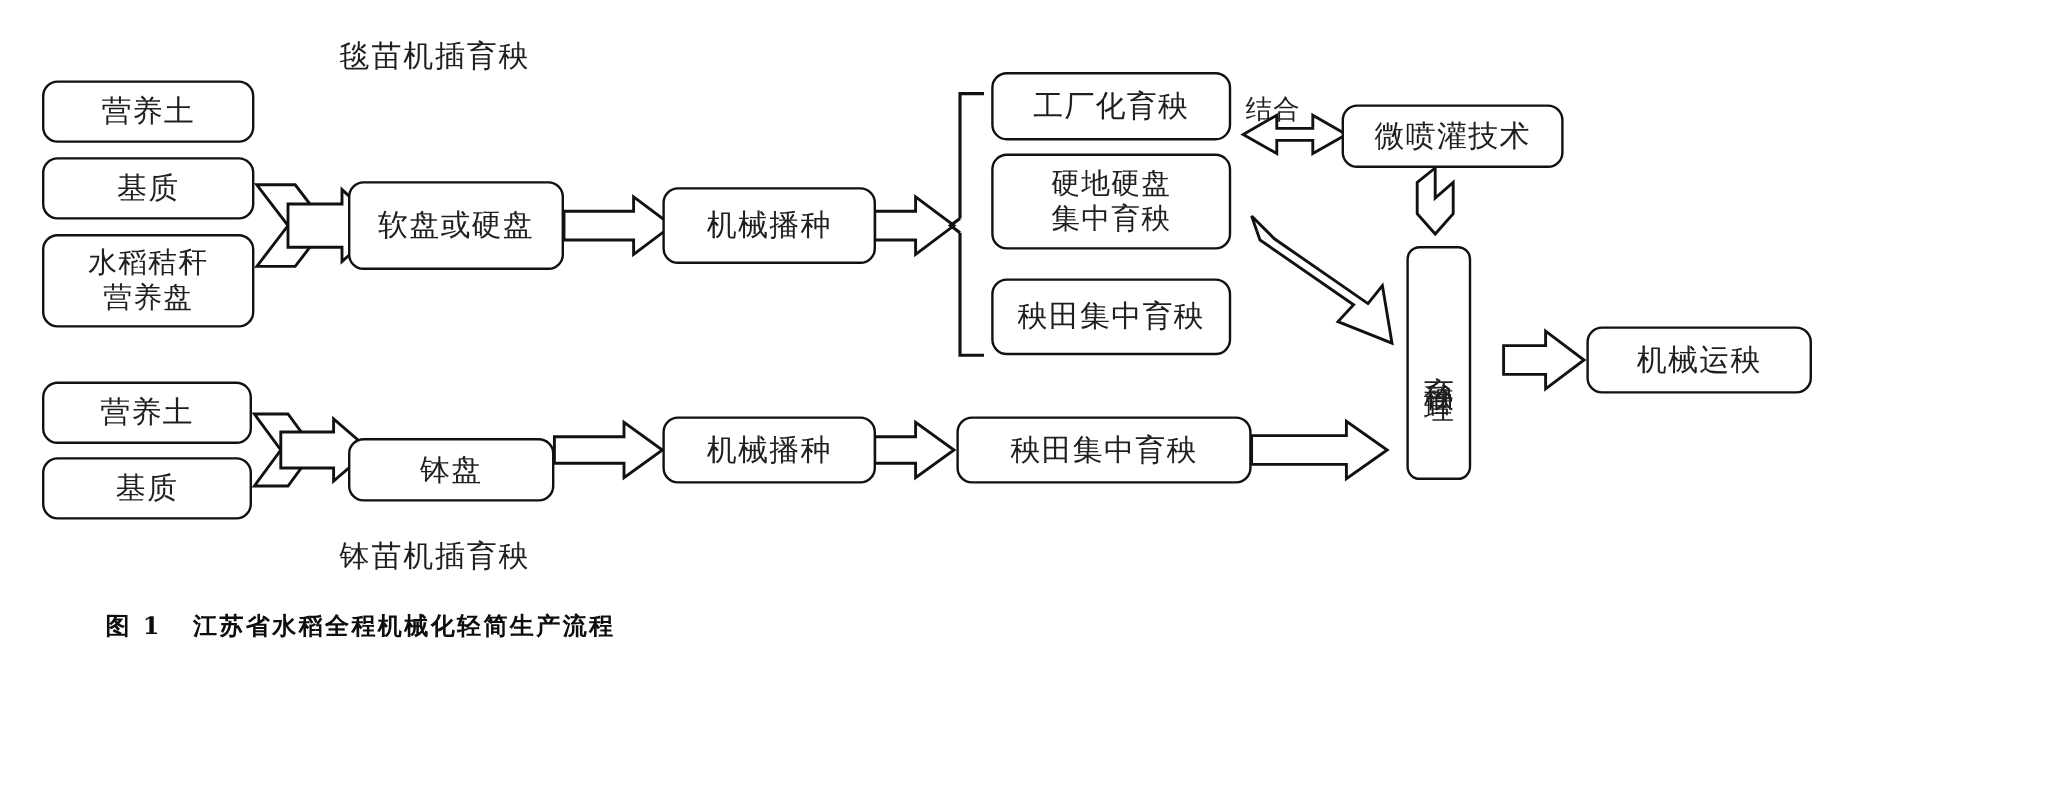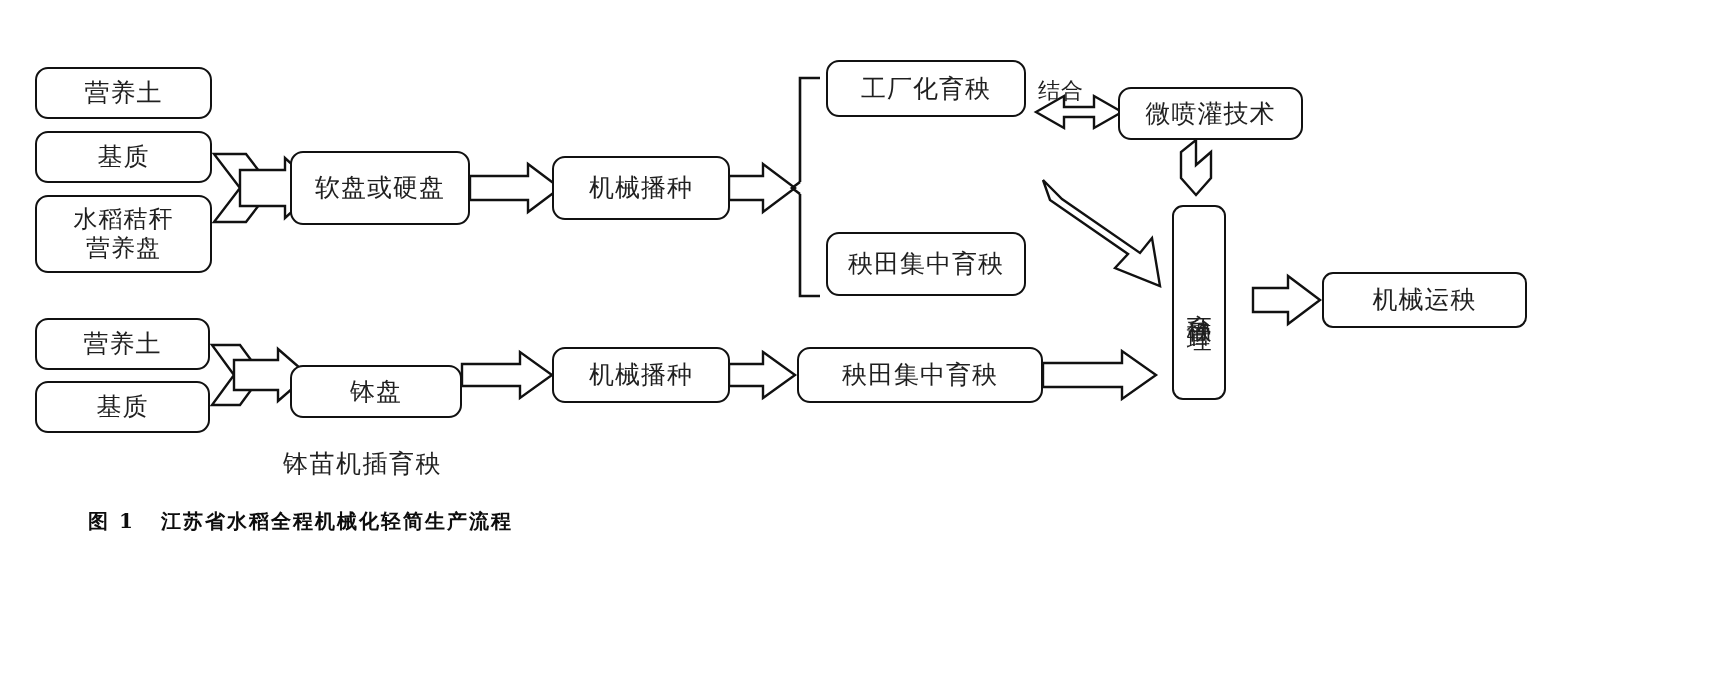--- a/index.html
+++ b/index.html
@@ -77,48 +77,53 @@
 
       <path d="M 212 345 L 240 345 L 262 375 L 240 405 L 212 405 L 234 375 Z"></path>
       <path d="M 234 360 L 278 360 L 278 349 L 308 375 L 278 401 L 278 390 L 234 390 Z"></path>
 
       <path d="M 462 364 L 520 364 L 520 352 L 552 375 L 520 398 L 520 386 L 462 386 Z"></path>
 
       <path d="M 729 364 L 763 364 L 763 352 L 795 375 L 763 398 L 763 386 L 729 386 Z"></path>
     </g>
   </svg>
 
+  <div class="free-label" style="left:283px;top:30px;">毯苗机插育秧</div>
 
   <div class="free-label" style="left:283px;top:447px;">钵苗机插育秧</div>
 
   <div class="free-label small" style="left:1038px;top:60px;">结合</div>
 
   <div class="node" style="left:35px;top:67px;width:177px;height:52px;">营养土</div>
 
   <div class="node" style="left:35px;top:131px;width:177px;height:52px;">基质</div>
 
   <div class="node two-line" style="left:35px;top:195px;width:177px;height:78px;flex-direction:column;text-align:right;">
     <span>水稻秸秆</span>
     <span>营养盘</span>
   </div>
 
   <div class="node" style="left:290px;top:151px;width:180px;height:74px;">软盘或硬盘</div>
 
   <div class="node" style="left:552px;top:156px;width:178px;height:64px;">机械播种</div>
 
   <div class="node" style="left:826px;top:60px;width:200px;height:57px;">工厂化育秧</div>
 
+  <div class="node two-line" style="left:826px;top:128px;width:200px;height:80px;flex-direction:column;">
+    <span>硬地硬盘</span>
+    <span>集中育秧</span>
+  </div>
 
   <div class="node" style="left:826px;top:232px;width:200px;height:64px;">秧田集中育秧</div>
 
   <div class="node" style="left:1118px;top:87px;width:185px;height:53px;">微喷灌技术</div>
 
   <div class="node vertical" style="left:1172px;top:205px;width:54px;height:195px;">育秧管理</div>
 
-  <div class="node" style="left:1322px;top:272px;width:205px;height:56px;border-radius:11px;">机械运秧</div>
+  <div class="node" style="left:1322px;top:272px;width:188px;height:56px;">机械运秧</div>
 
   <div class="node" style="left:35px;top:318px;width:175px;height:52px;">营养土</div>
 
   <div class="node" style="left:35px;top:381px;width:175px;height:52px;">基质</div>
 
   <div class="node" style="left:290px;top:365px;width:172px;height:53px;">钵盘</div>
 
   <div class="node" style="left:552px;top:347px;width:178px;height:56px;">机械播种</div>
 
   <div class="node" style="left:797px;top:347px;width:246px;height:56px;">秧田集中育秧</div>

